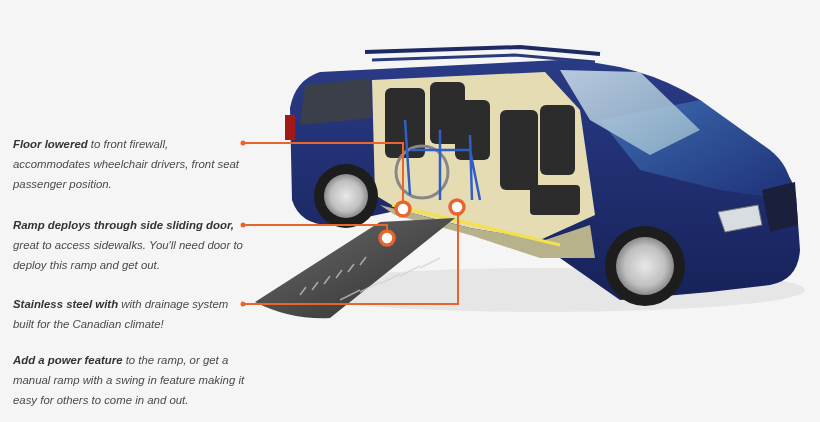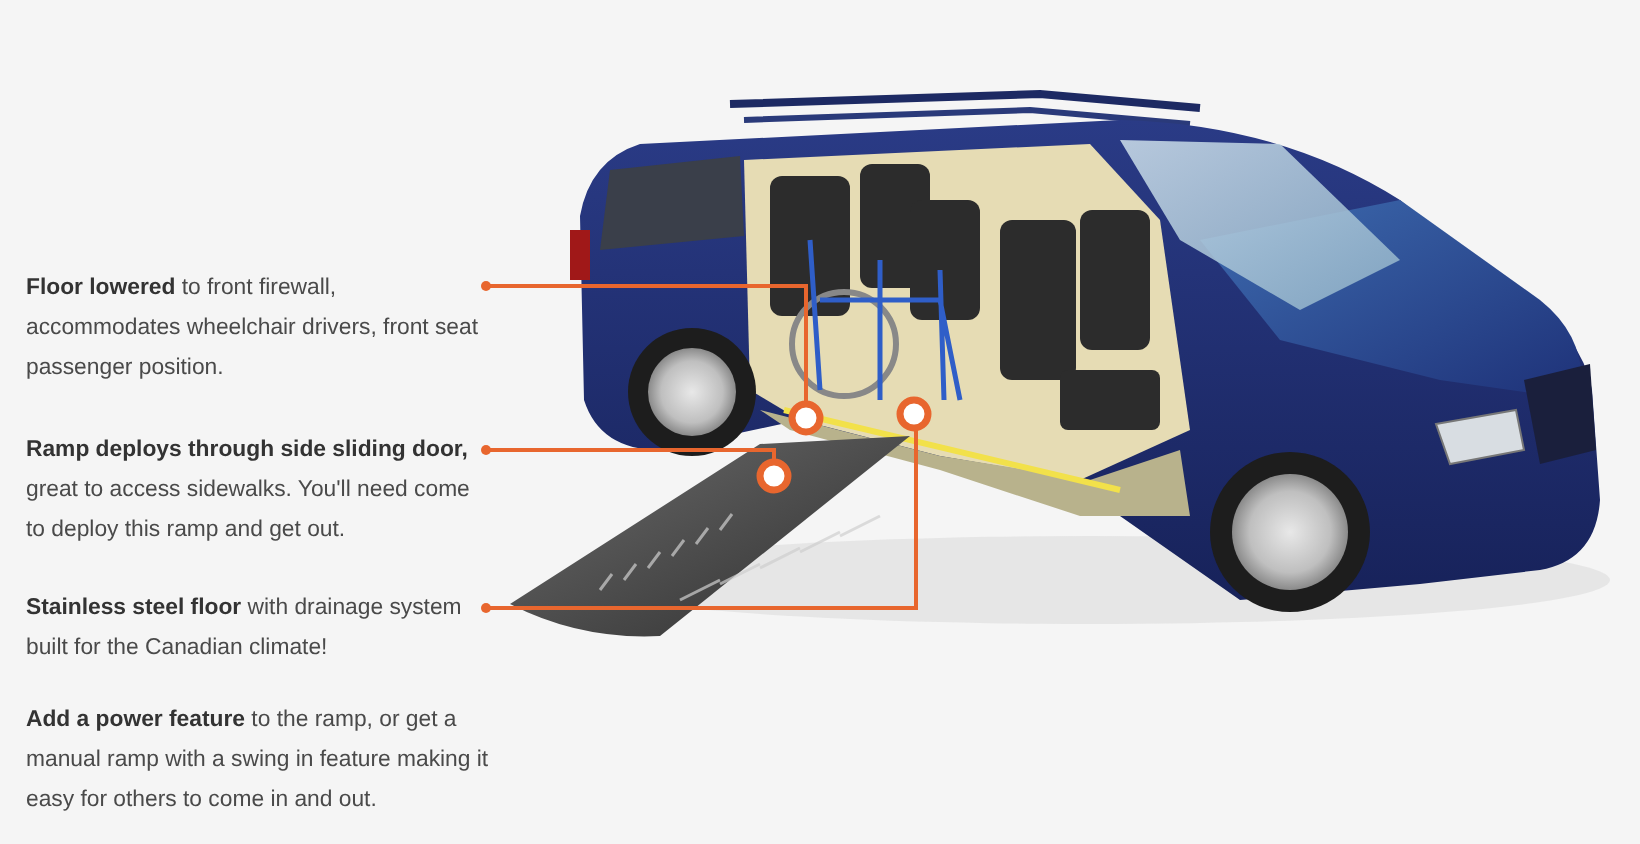--- a/index.html
+++ b/index.html
@@ -2,21 +2,21 @@
 <html><head>
 <meta charset="utf-8">
 <style>
   html, body { margin: 0; padding: 0; }
   body {
     width: 820px; height: 422px; overflow: hidden;
     background: #f5f5f5;
     font-family: "Liberation Sans", sans-serif;
     position: relative;
   }
-  .stage { position: absolute; left: 0; top: 0; width: 748px; height: 422px; }
+  .stage { position: absolute; left: 0; top: 0; width: 748px; height: 422px; font-style: italic; }
   .callout-text {
     position: absolute; left: 13px; width: 232px;
     font-size: 11.4px; line-height: 20px; color: #4a4a4a;
   }
   .callout-text b { color: #333; font-weight: bold; }
   svg.art { position: absolute; left: 0; top: 0; }
 </style>
 </head>
 <body>
 
@@ -120,24 +120,24 @@
       <circle cx="457" cy="207" r="7" fill="#ffffff" stroke="#e8662e" stroke-width="3.5"></circle>
       <circle cx="387" cy="238" r="7" fill="#ffffff" stroke="#e8662e" stroke-width="3.5"></circle>
     </g>
   </svg>
 
   <div class="callout-text" style="top:134px;">
     <b>Floor lowered</b><span> to front firewall, accommodates wheelchair drivers, front seat passenger position.</span>
   </div>
 
   <div class="callout-text" style="top:215px;">
-    <b>Ramp deploys through side sliding door,</b><span> great to access sidewalks. You'll need come to deploy this ramp and get out.</span>
+    <b>Ramp deploys through side sliding door,</b><span> great to access sidewalks. You'll need door to deploy this ramp and get out.</span>
   </div>
 
   <div class="callout-text" style="top:294px;">
-    <b>Stainless steel floor</b><span> with drainage system built for the Canadian climate!</span>
+    <b>Stainless steel with</b><span> with drainage system built for the Canadian climate!</span>
   </div>
 
   <div class="callout-text" style="top:350px;">
     <b>Add a power feature</b><span> to the ramp, or get a manual ramp with a swing in feature making it easy for others to come in and out.</span>
   </div>
 
 </div>
 
 </body></html>

